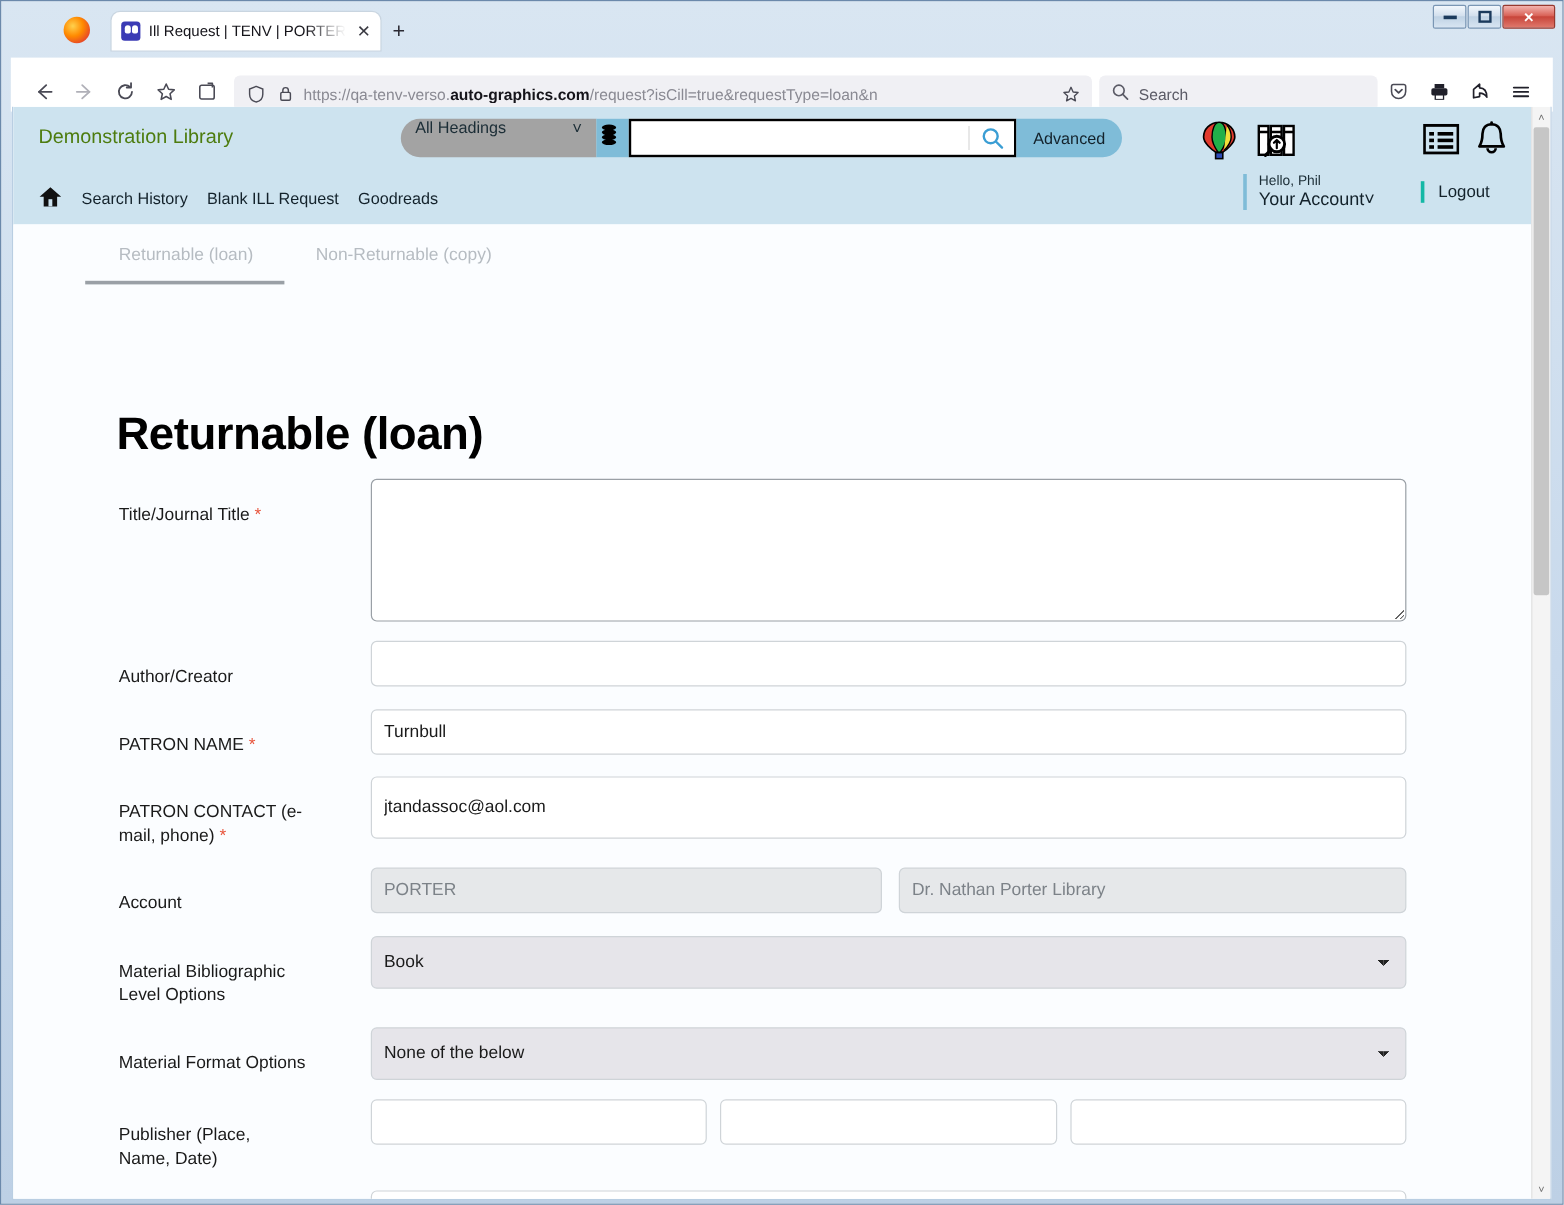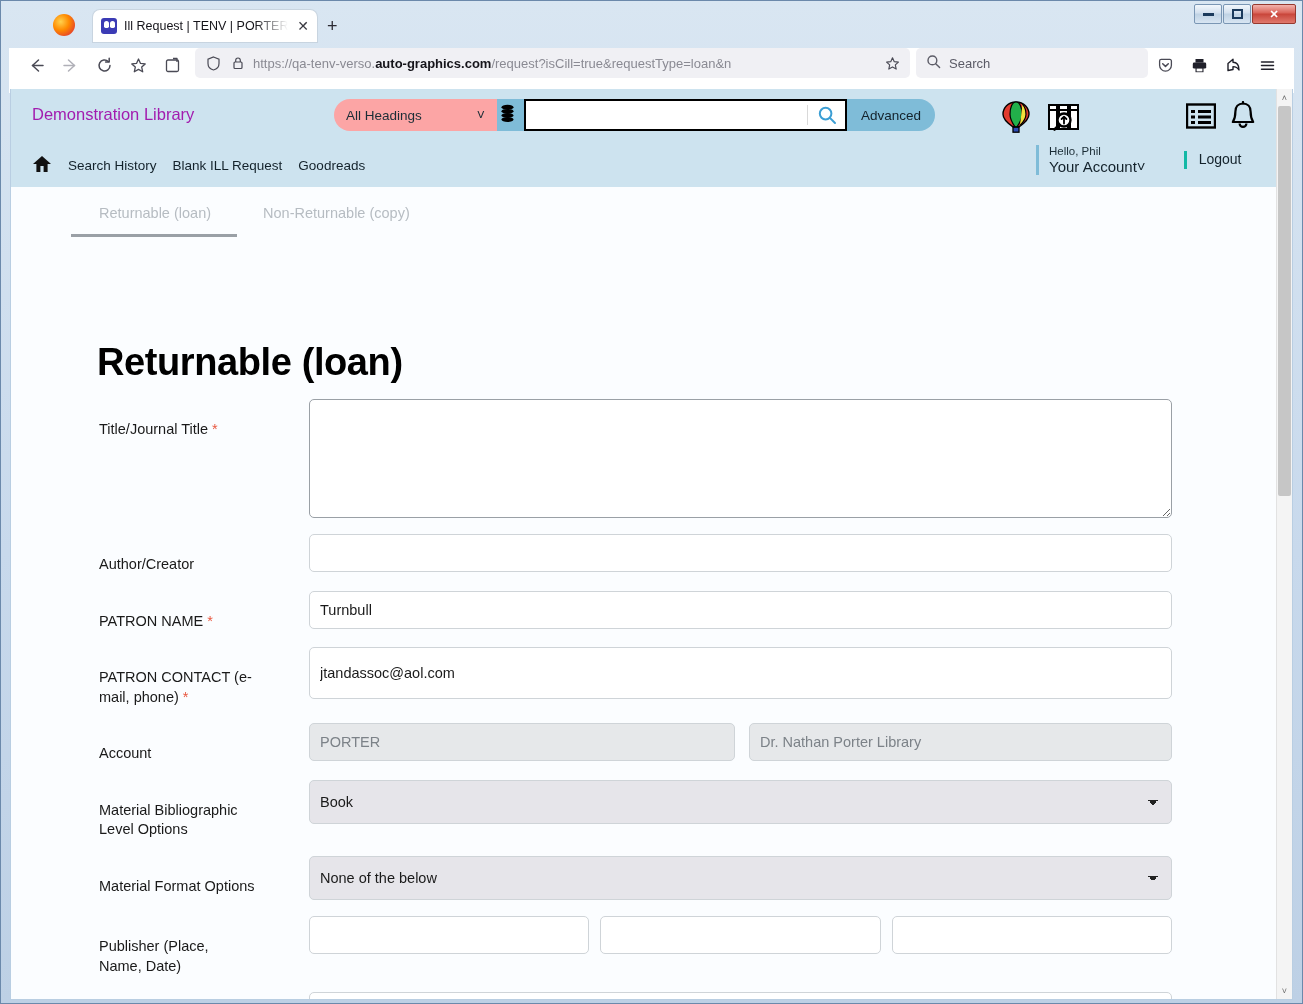--- a/index.html
+++ b/index.html
@@ -78,21 +78,21 @@
   #tab-close { flex: 0 0 auto; font-size: 14px; color: #3a3a42; line-height: 1; padding: 0 2px; }
   #newtab {
     position: absolute; left: 326px; top: 13px;
     font-size: 18px; color: #2b2a33; line-height: 1;
   }
 
   
   #navbar {
     position: absolute; left: 8px; top: 47px; right: 8px; height: 45px;
     background: #ffffff;
-    display: flex; align-items: flex-start; gap: 0px;
+    display: flex; align-items: flex-end; gap: 0px;
     padding: 0 10px;
   }
   .navicon {
     width: 34px; height: 34px; display: flex; align-items: center;
     justify-content: center; color: #4a4a55; flex: 0 0 auto;
   }
   #urlbar {
     flex: 1 1 auto; height: 30px; margin: 0 6px;
     background: #f0f0f4; border-radius: 5px;
     display: flex; align-items: center; gap: 6px; padding: 0 8px;
@@ -121,30 +121,30 @@
     border-top: none;
   }
 
   
   #appheader {
     position: absolute; left: 0; top: 0; right: 16px; height: 98px;
     background: #cde3ef;
   }
   #libname {
     position: absolute; left: 21px; top: 16px;
-    font-size: 16.5px; color: #a21caf;
+    font-size: 16.5px; color: #4d7c0f;
   }
   #searchgroup {
     position: absolute; left: 323px; top: 10px;
     display: flex; align-items: stretch; height: 32px;
   }
   #headings-select {
-    width: 163px; background: #fca5a5; color: #1b2d36;
+    width: 163px; background: #a3a3a3; color: #1b2d36;
     border-radius: 16px 0 0 16px;
-    display: flex; align-items: center; padding: 0 12px;
+    display: flex; align-items: flex-start; padding: 0 12px;
     font-size: 13.5px;
   }
   #headings-select .lbl { flex: 1 1 auto; }
   #db-icon-wrap {
     background: #7fbcd8; display: flex; align-items: center;
     padding: 0 8px 0 2px;
   }
   #searchfield {
     width: 323px; background: #fff; border: 2px solid #000;
     display: flex; align-items: center;

